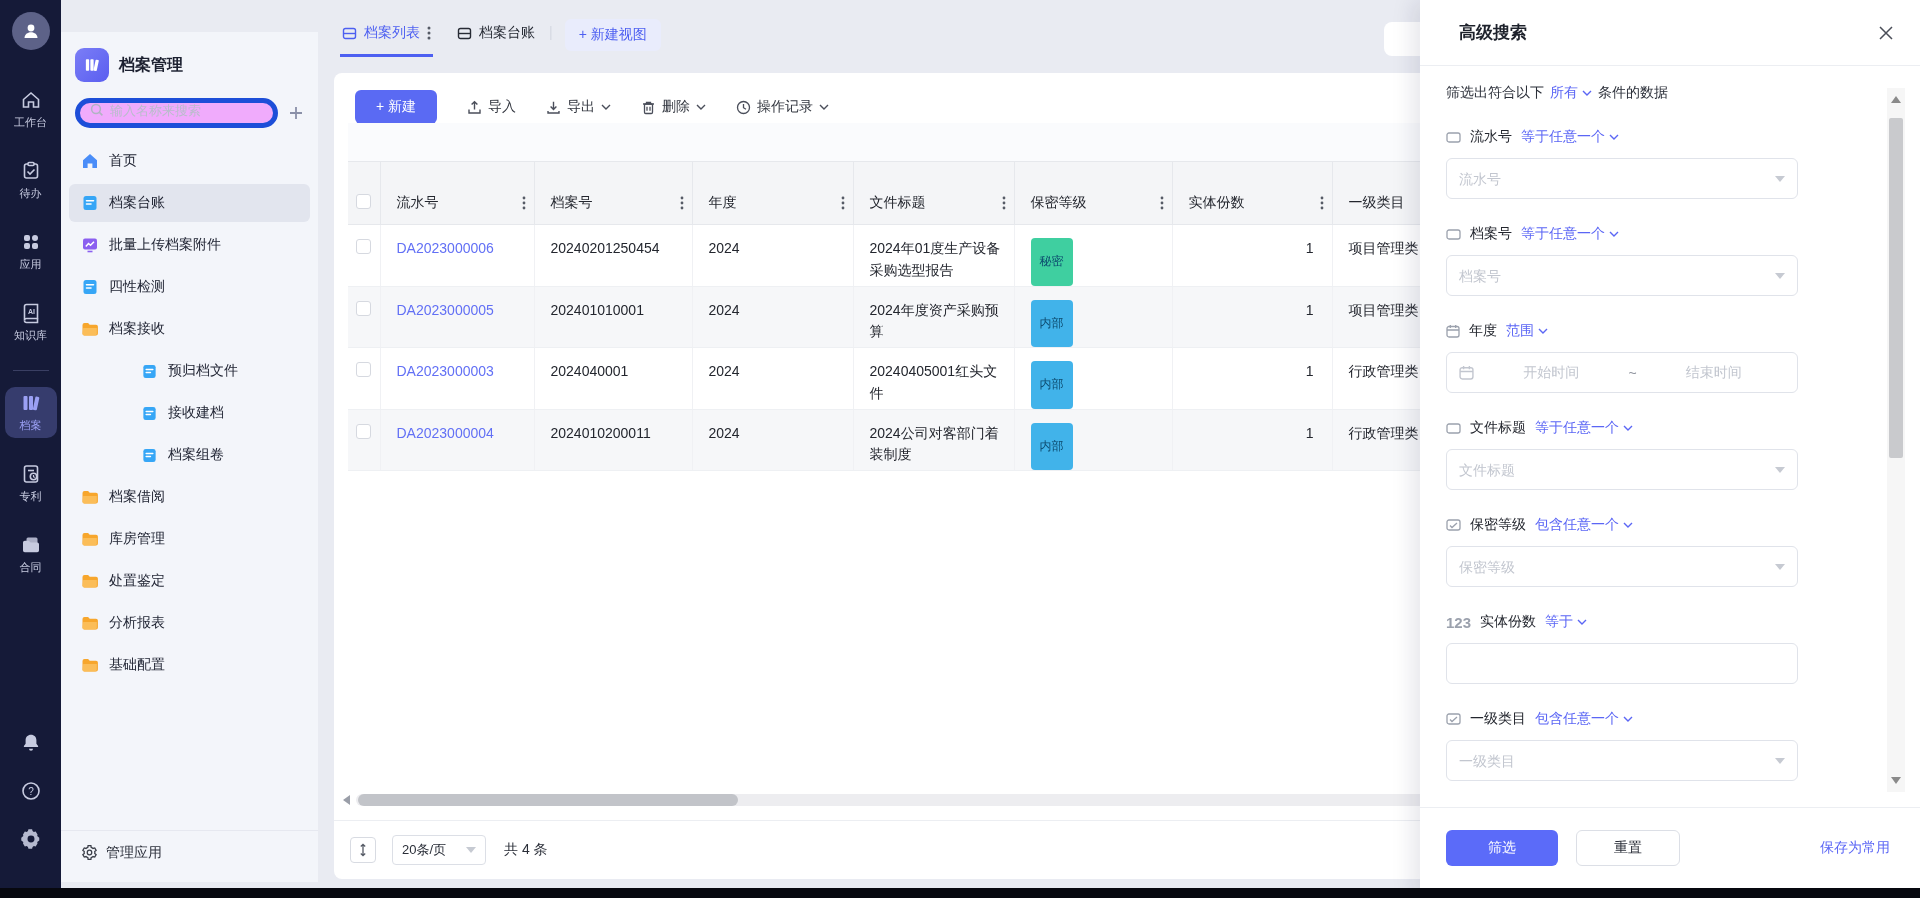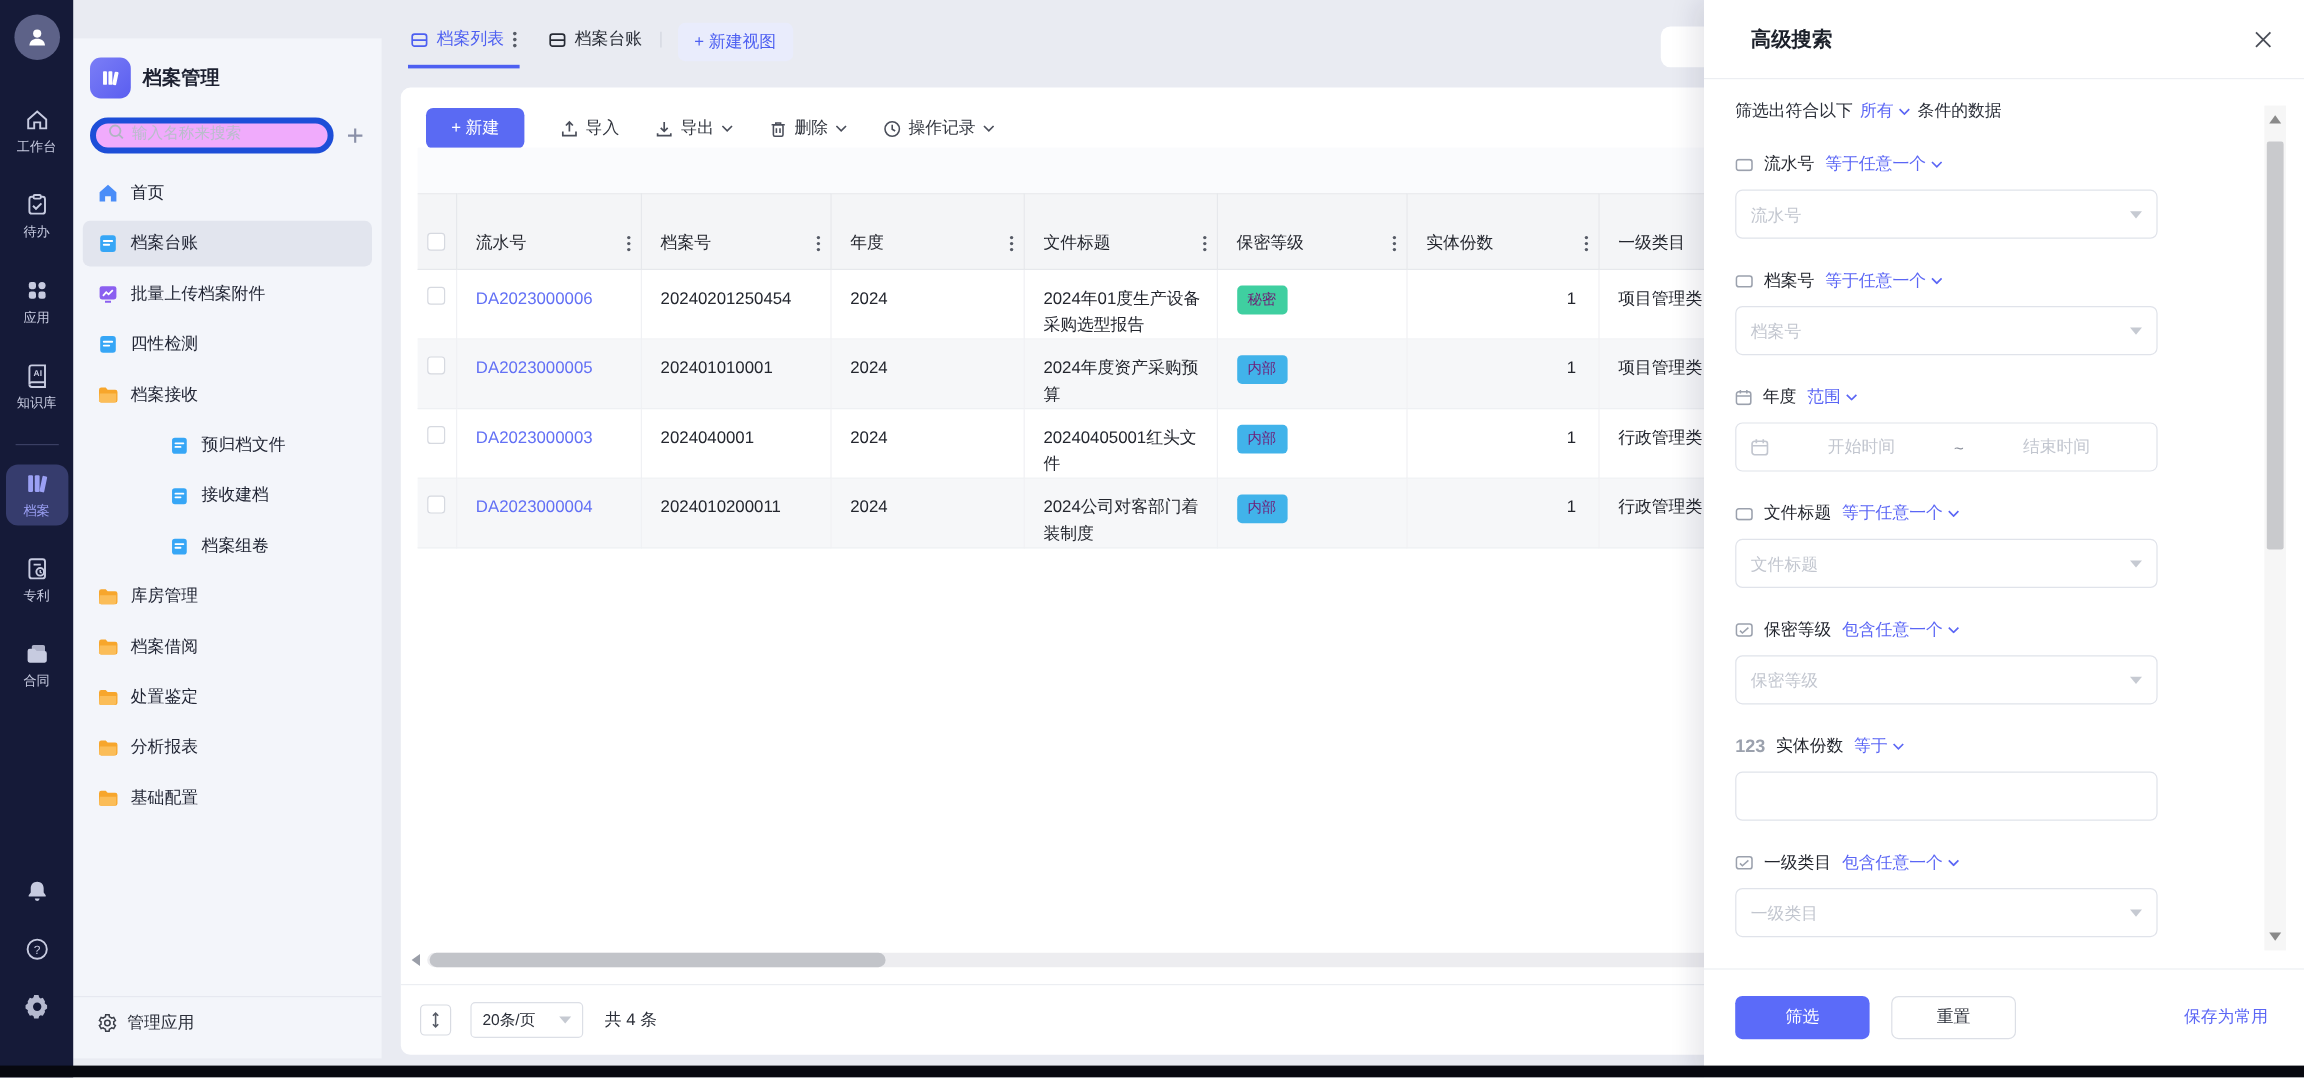--- a/index.html
+++ b/index.html
@@ -71,21 +71,21 @@
   .grid th .th-inner { display:flex; align-items:center; justify-content:space-between; }
   .grid td { height:58px; border-right:1px solid #f0f1f4; border-bottom:1px solid #eef0f3;
     font-size:14px; color:#23262e; vertical-align:top; padding:13px 12px 0 16px; line-height:1.55; }
   .grid tr.zebra td { background:#f6f7f9; }
   .grid .cb-cell { padding:0; text-align:center; vertical-align:top; }
   .cb { display:inline-block; width:15px; height:15px; border:1px solid #d6d9e0; border-radius:3px;
     background:#fff; margin-top:14px; cursor:pointer; }
   th.cb-head { padding:0 0 12px 0; text-align:center; }
   th.cb-head .cb { margin-top:0; }
   .link { color:#6270f5; cursor:pointer; }
-  .badge { display:inline-block; padding:4px 9px; border-radius:4px; color:#701a75; font-size:12px; line-height:1.3; }
+  .badge { display:inline-block; padding:16px 9px; border-radius:4px; color:#0c4a6e; font-size:12px; line-height:1.3; }
   .badge[data-badge="secret"] { background:#3fcfa0; }
   .badge[data-badge="internal"] { background:#41b3ea; }
   td.num { text-align:right; padding-right:18px; }
   .dots-v { color:#565b66; cursor:pointer; display:flex; }
 
   .hscroll { position:absolute; left:9px; top:720px; right:10px; height:14px; display:flex; align-items:center; }
   .hs-arrow { width:0; height:0; border-top:5px solid transparent; border-bottom:5px solid transparent;
     border-right:7px solid #9a9ea8; margin-right:6px; cursor:pointer; }
   .hs-track { flex:1; height:12px; background:#ededf0; border-radius:6px; position:relative; }
   .hs-thumb { position:absolute; left:2px; top:0; width:380px; height:12px; background:#c2c4c9; border-radius:6px; cursor:pointer; }
@@ -342,30 +342,30 @@
         </span>
       <span>档案组卷</span>
     </div>
     <div class="menu-item">
       <span class="micon">
           <svg width="18" height="18" viewBox="0 0 18 18" fill="#f7a62c">
             <path d="M1.5 5a2 2 0 0 1 2-2h3.6l1.6 1.7h6.3a1.9 1.9 0 0 1 1.9 1.9v7A1.9 1.9 0 0 1 15 15.5H3.4a1.9 1.9 0 0 1-1.9-1.9z"></path>
             <path d="M2.2 8h13.6v5.6a1.9 1.9 0 0 1-1.9 1.9H3.4a1.9 1.9 0 0 1-1.9-1.9z" fill="#fbbd58"></path>
           </svg>
         </span>
-      <span>库房管理</span>
+      <span>档案借阅</span>
     </div>
     <div class="menu-item">
       <span class="micon">
           <svg width="18" height="18" viewBox="0 0 18 18" fill="#f7a62c">
             <path d="M1.5 5a2 2 0 0 1 2-2h3.6l1.6 1.7h6.3a1.9 1.9 0 0 1 1.9 1.9v7A1.9 1.9 0 0 1 15 15.5H3.4a1.9 1.9 0 0 1-1.9-1.9z"></path>
             <path d="M2.2 8h13.6v5.6a1.9 1.9 0 0 1-1.9 1.9H3.4a1.9 1.9 0 0 1-1.9-1.9z" fill="#fbbd58"></path>
           </svg>
         </span>
-      <span>档案借阅</span>
+      <span>库房管理</span>
     </div>
     <div class="menu-item">
       <span class="micon">
           <svg width="18" height="18" viewBox="0 0 18 18" fill="#f7a62c">
             <path d="M1.5 5a2 2 0 0 1 2-2h3.6l1.6 1.7h6.3a1.9 1.9 0 0 1 1.9 1.9v7A1.9 1.9 0 0 1 15 15.5H3.4a1.9 1.9 0 0 1-1.9-1.9z"></path>
             <path d="M2.2 8h13.6v5.6a1.9 1.9 0 0 1-1.9 1.9H3.4a1.9 1.9 0 0 1-1.9-1.9z" fill="#fbbd58"></path>
           </svg>
         </span>
       <span>处置鉴定</span>
     </div>

